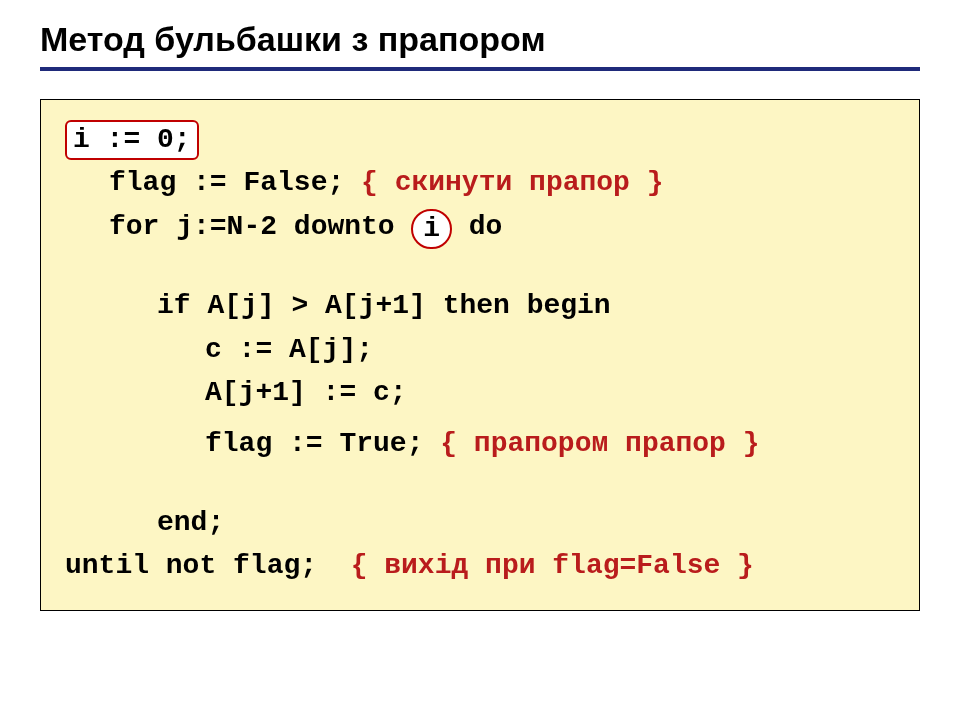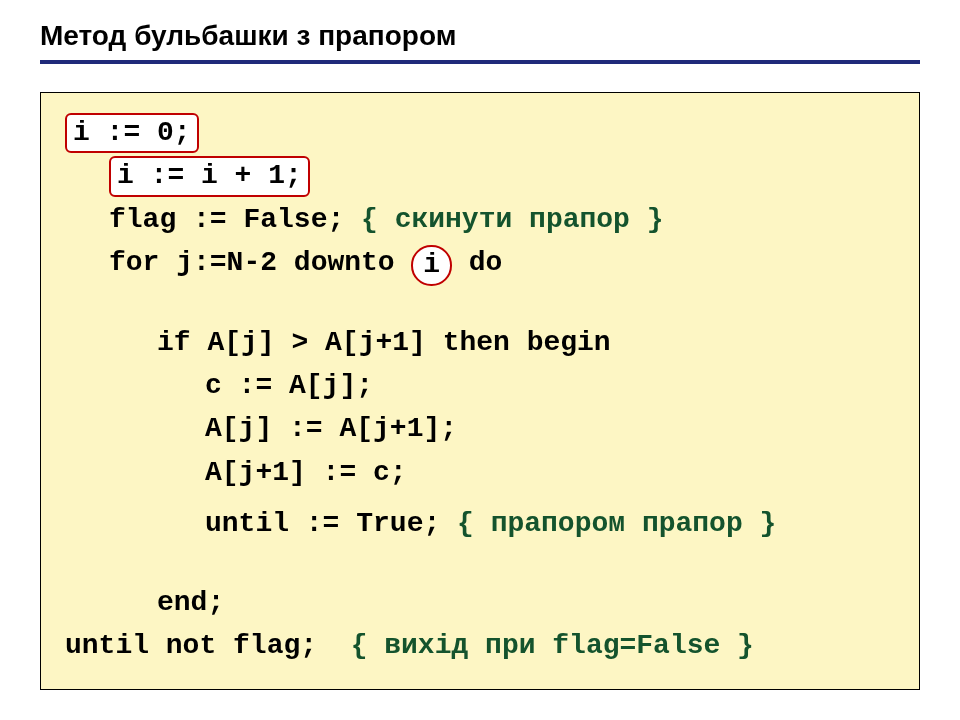--- a/index.html
+++ b/index.html
@@ -8,21 +8,21 @@
     width: 960px;
     height: 720px;
     background: #ffffff;
     font-family: Arial, Helvetica, sans-serif;
     overflow: hidden;
   }
   .slide {
     padding: 20px 40px 0 40px;
   }
   .title {
-    font-size: 28px;
+    font-size: 34px;
     font-weight: bold;
     color: #000;
     margin: 0 0 8px 0;
   }
   .hr {
     border: none;
     border-top: 4px solid #1f2a7a;
     margin: 0 0 28px 0;
   }
   .codebox {
@@ -51,56 +51,54 @@
     background: #ffffff;
     border: 2px solid #c00000;
     border-radius: 50%;
     width: 1.3em;
     height: 1.3em;
     line-height: 1.25em;
     text-align: center;
     vertical-align: -2px;
   }
   .comment {
-    color: #14532d;
+    color: #b91c1c;
   }
   .indent1 { padding-left: 4px; }
   .indent2 { padding-left: 48px; }
   .indent3 { padding-left: 96px; margin-top: 35px; }
   .indent4 { padding-left: 144px; }
   .gap { height: 8px; }
 </style>
 </head>
 <body>
 
 <div class="slide">
   <h1 class="title">Метод бульбашки з прапором</h1>
   <hr class="hr">
 
   <div class="codebox">
 
     <div class="line indent1"><span class="highlight-box">i := 0;</span></div>
 
 
-    <div class="line indent2"><span class="highlight-box">i := i + 1;</span></div>
 
     <div class="line indent2"><span>flag := False; </span><span class="comment">{ скинути прапор }</span></div>
 
     <div class="line indent2"><span>for j:=N-2 downto </span><span class="highlight-circle">i</span><span> do</span></div>
 
     <div class="line indent3">if A[j] &gt; A[j+1] then begin</div>
 
     <div class="line indent4">с := A[j];</div>
 
-    <div class="line indent4">A[j] := A[j+1];</div>
 
     <div class="line indent4">A[j+1] := с;</div>
 
     <div class="gap"></div>
 
-    <div class="line indent4"><span>until := True; </span><span class="comment">{ прапором прапор }</span></div>
+    <div class="line indent4"><span>flag := True; </span><span class="comment">{ прапором прапор }</span></div>
 
     <div class="line indent3">end;</div>
 
     <div class="line indent1"><span>until not flag;  </span><span class="comment">{ вихід при flag=False }</span></div>
 
   </div>
 </div>
 
 </body></html>

